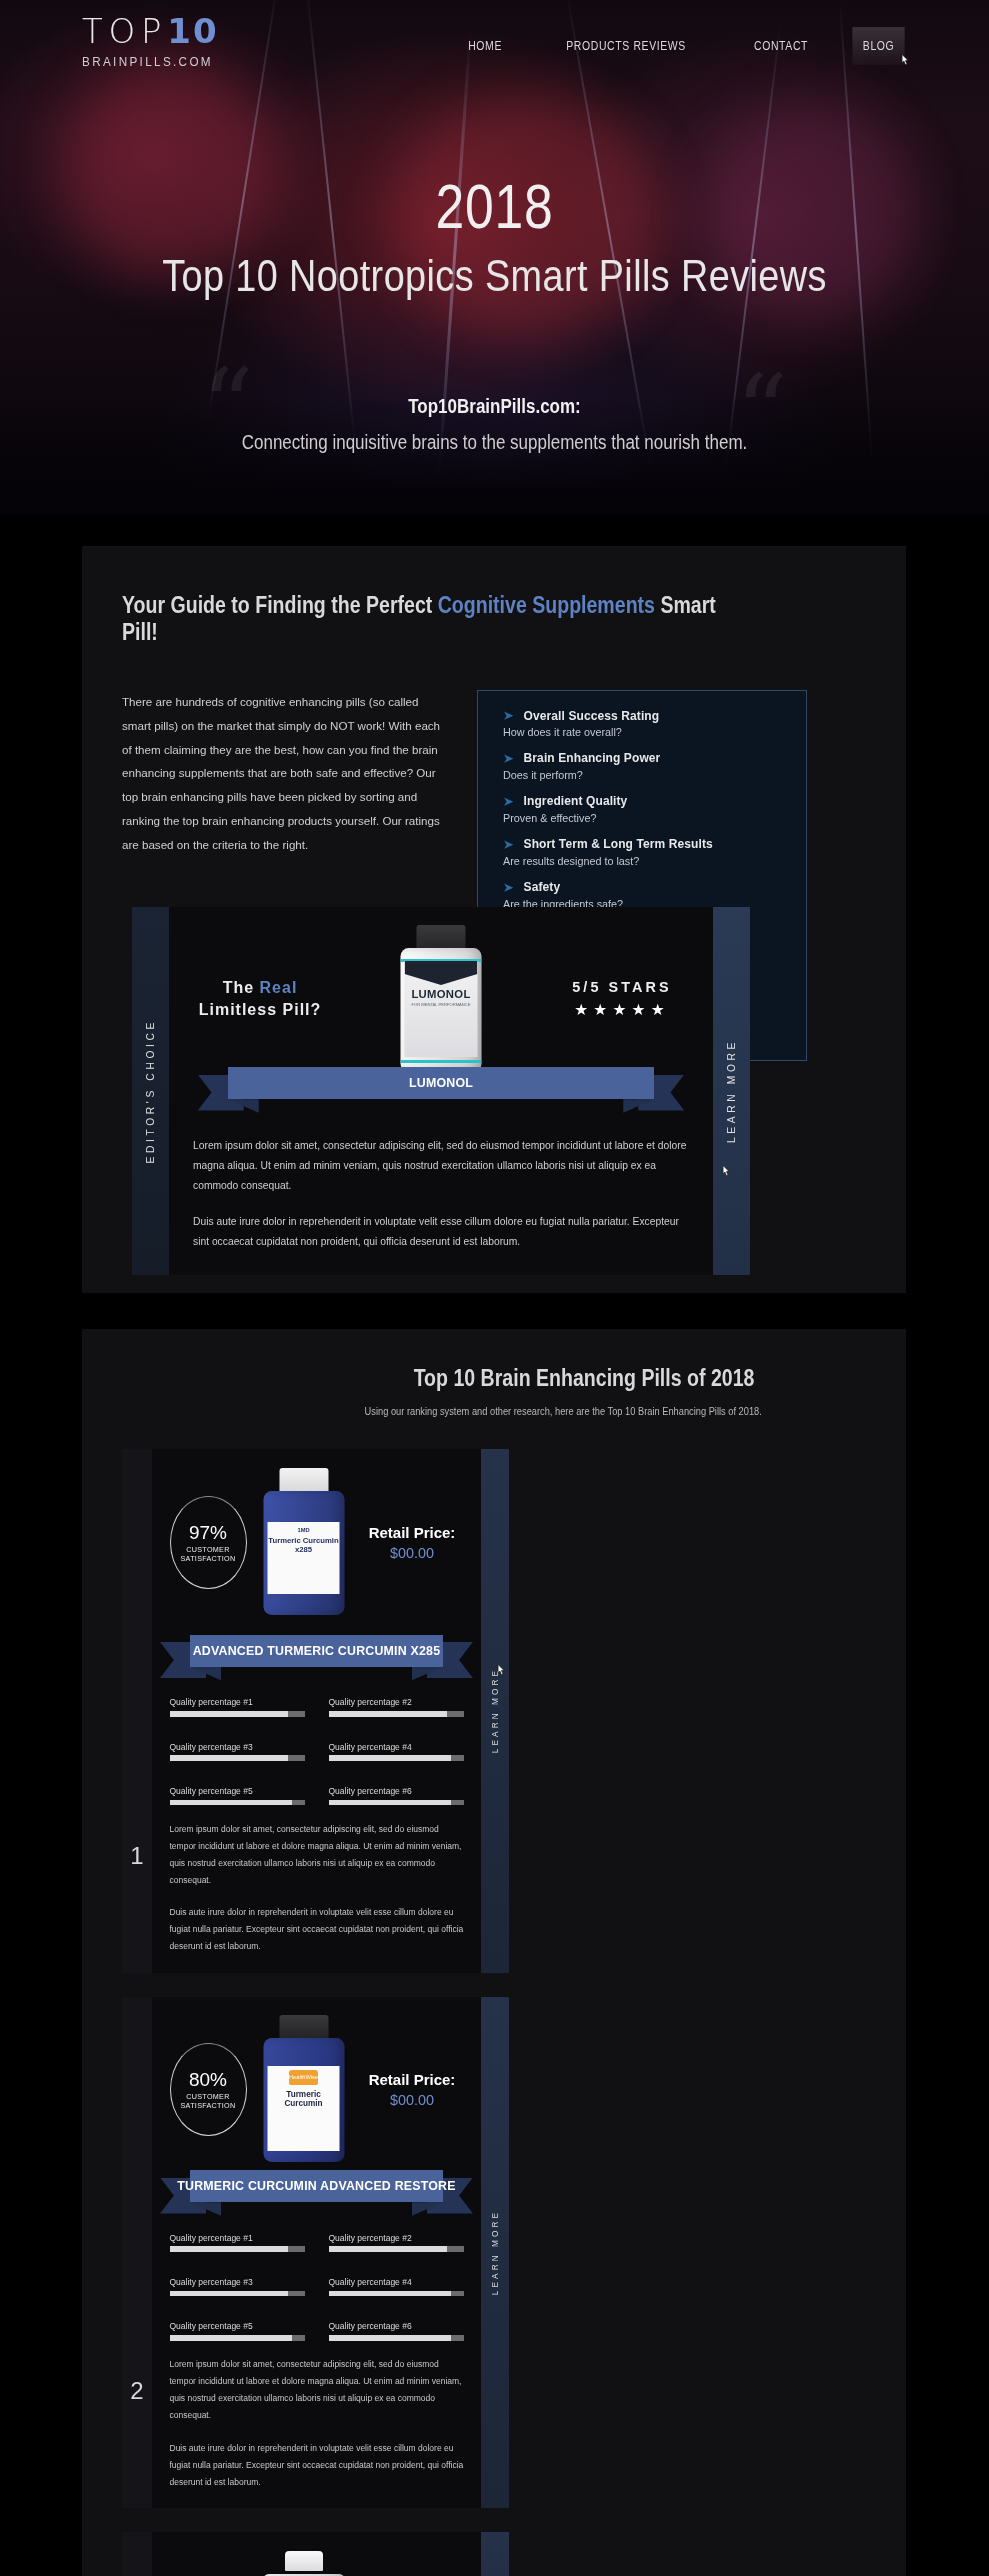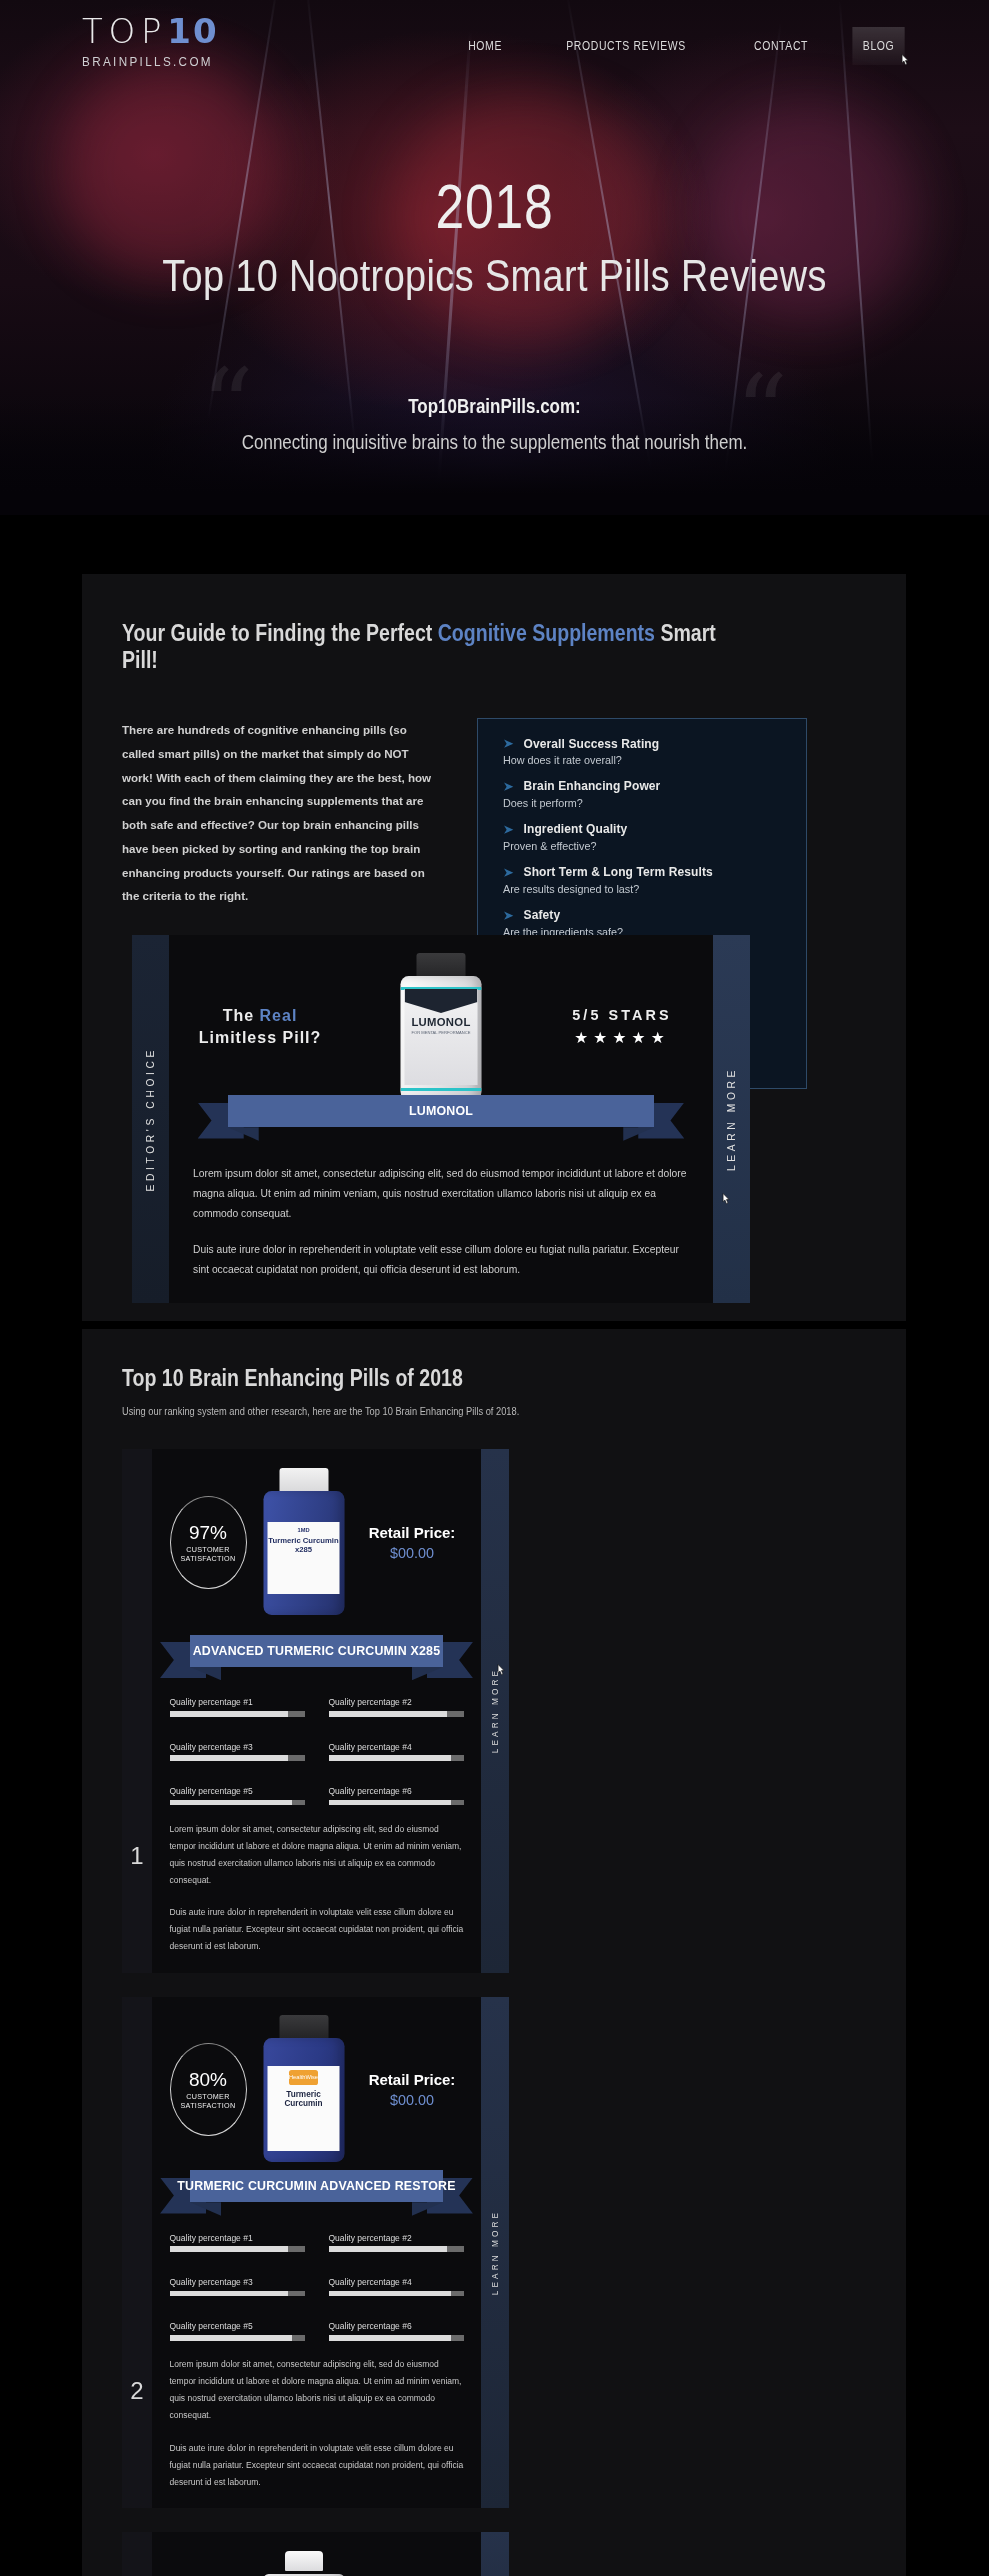--- a/index.html
+++ b/index.html
@@ -60,21 +60,21 @@
   .panel{ position:absolute; left:82px; width:824px; background:#111113; }
 
   .sec-title{ font-size:23px; color:#d9d9d9; font-weight:700;
     font-family:"Liberation Sans Narrow","Liberation Sans",sans-serif; transform:scaleX(.85);
     transform-origin:left center;}
   .sec-title .accent{ color:#5d83c4; }
   .sec-sub{ font-size:10.8px; color:#b9b9b9; font-weight:300; margin-top:13.4px;
     font-family:"Liberation Sans Narrow","Liberation Sans",sans-serif; transform:scaleX(.86);
     transform-origin:left center;}
 
-  .body-copy{ font-size:11.6px; line-height:2.05; color:#d0d0d0; font-weight:700;
+  .body-copy{ font-size:11.6px; line-height:2.05; color:#d0d0d0; font-weight:400;
     font-family:"Liberation Sans Narrow","Liberation Sans",sans-serif; }
 
   
   .criteria{ background:#0b1522; border:0.5px solid #2e4a68; padding:17.5px 20.6px 20.6px 24px; }
   .crit{ margin-bottom:13.4px; }
   .crit:last-child{ margin-bottom:0; }
   .crit-head{ display:flex; align-items:center; gap:8.2px;text-align:center; }
   .chev{ width:13.4px; height:13.4px; flex:0 0 auto; }
   .crit-title{ font-size:12px; font-weight:700; color:#e9e9e9; letter-spacing:0.1px; }
   .crit-sub{ font-size:10.8px; color:#c3c9d0; font-weight:300; margin-top:3.6px; margin-left:1px; }
@@ -212,21 +212,21 @@
         <a>PRODUCTS REVIEWS</a>
         <a>CONTACT</a>
         <a class="active">BLOG</a>
       </nav>
     <svg class="cursor" style="left:899px;top:54px;" viewBox="0 0 26 34">
       <path d="M6 1 L6 17 L9.5 13.5 L12.5 21 L15.5 19.5 L12.5 12.8 L17.5 12.8 Z" fill="#fff" stroke="#111" stroke-width="1.2"></path>
     </svg>
   </div>
 </div>
 
-<div class="panel" id="guide-panel" style="top:546px; height:747px;margin-top:28px;">
+<div class="panel" id="guide-panel" style="top:546px; height:747px;">
   <div style="padding:46px 40px 36px 40px;">
     <div class="sec-title">
       <span>Your Guide to Finding the Perfect </span><span class="accent">Cognitive Supplements</span><span> Smart Pill!</span>
     </div>
 
     <div style="display:flex; gap:36px; margin-top:44px;">
       <div style="width:319px;">
         <p class="body-copy">There are hundreds of cognitive enhancing pills (so called smart pills) on the market that simply do NOT work! With each of them claiming they are the best, how can you find the brain enhancing supplements that are both safe and effective? Our top brain enhancing pills have been picked by sorting and ranking the top brain enhancing products yourself. Our ratings are based on the criteria to the right.</p>
       </div>
       <div class="criteria" style="width:330px;" id="criteria-box">
@@ -349,21 +349,21 @@
     <div class="side-rail rail-right">
       <span>LEARN MORE</span>
     </div>
     <svg class="cursor" style="left:588px;top:258px;" viewBox="0 0 26 34">
       <path d="M6 1 L6 17 L9.5 13.5 L12.5 21 L15.5 19.5 L12.5 12.8 L17.5 12.8 Z" fill="#fff" stroke="#111" stroke-width="1.2"></path>
     </svg>
   </div>
 </div>
 
 <div class="panel" id="ranking-panel" style="top:1329px; height:2324px;">
-  <div style="padding:36px 40px 0 40px;">
+  <div style="padding:36px 40px 0 40px;text-align:right;">
     <div class="sec-title">Top 10 Brain Enhancing Pills of 2018</div>
     <div class="sec-sub">Using our ranking system and other research, here are the Top 10 Brain Enhancing Pills of 2018.</div>
   </div>
   <div class="cards" id="cards-holder" style="padding:32px 40px 36px 40px;">
       <div class="card" style="position: relative;">
         <div class="card-num">
           <span>1</span>
         </div>
         <div class="card-body">
           <div class="card-top">

